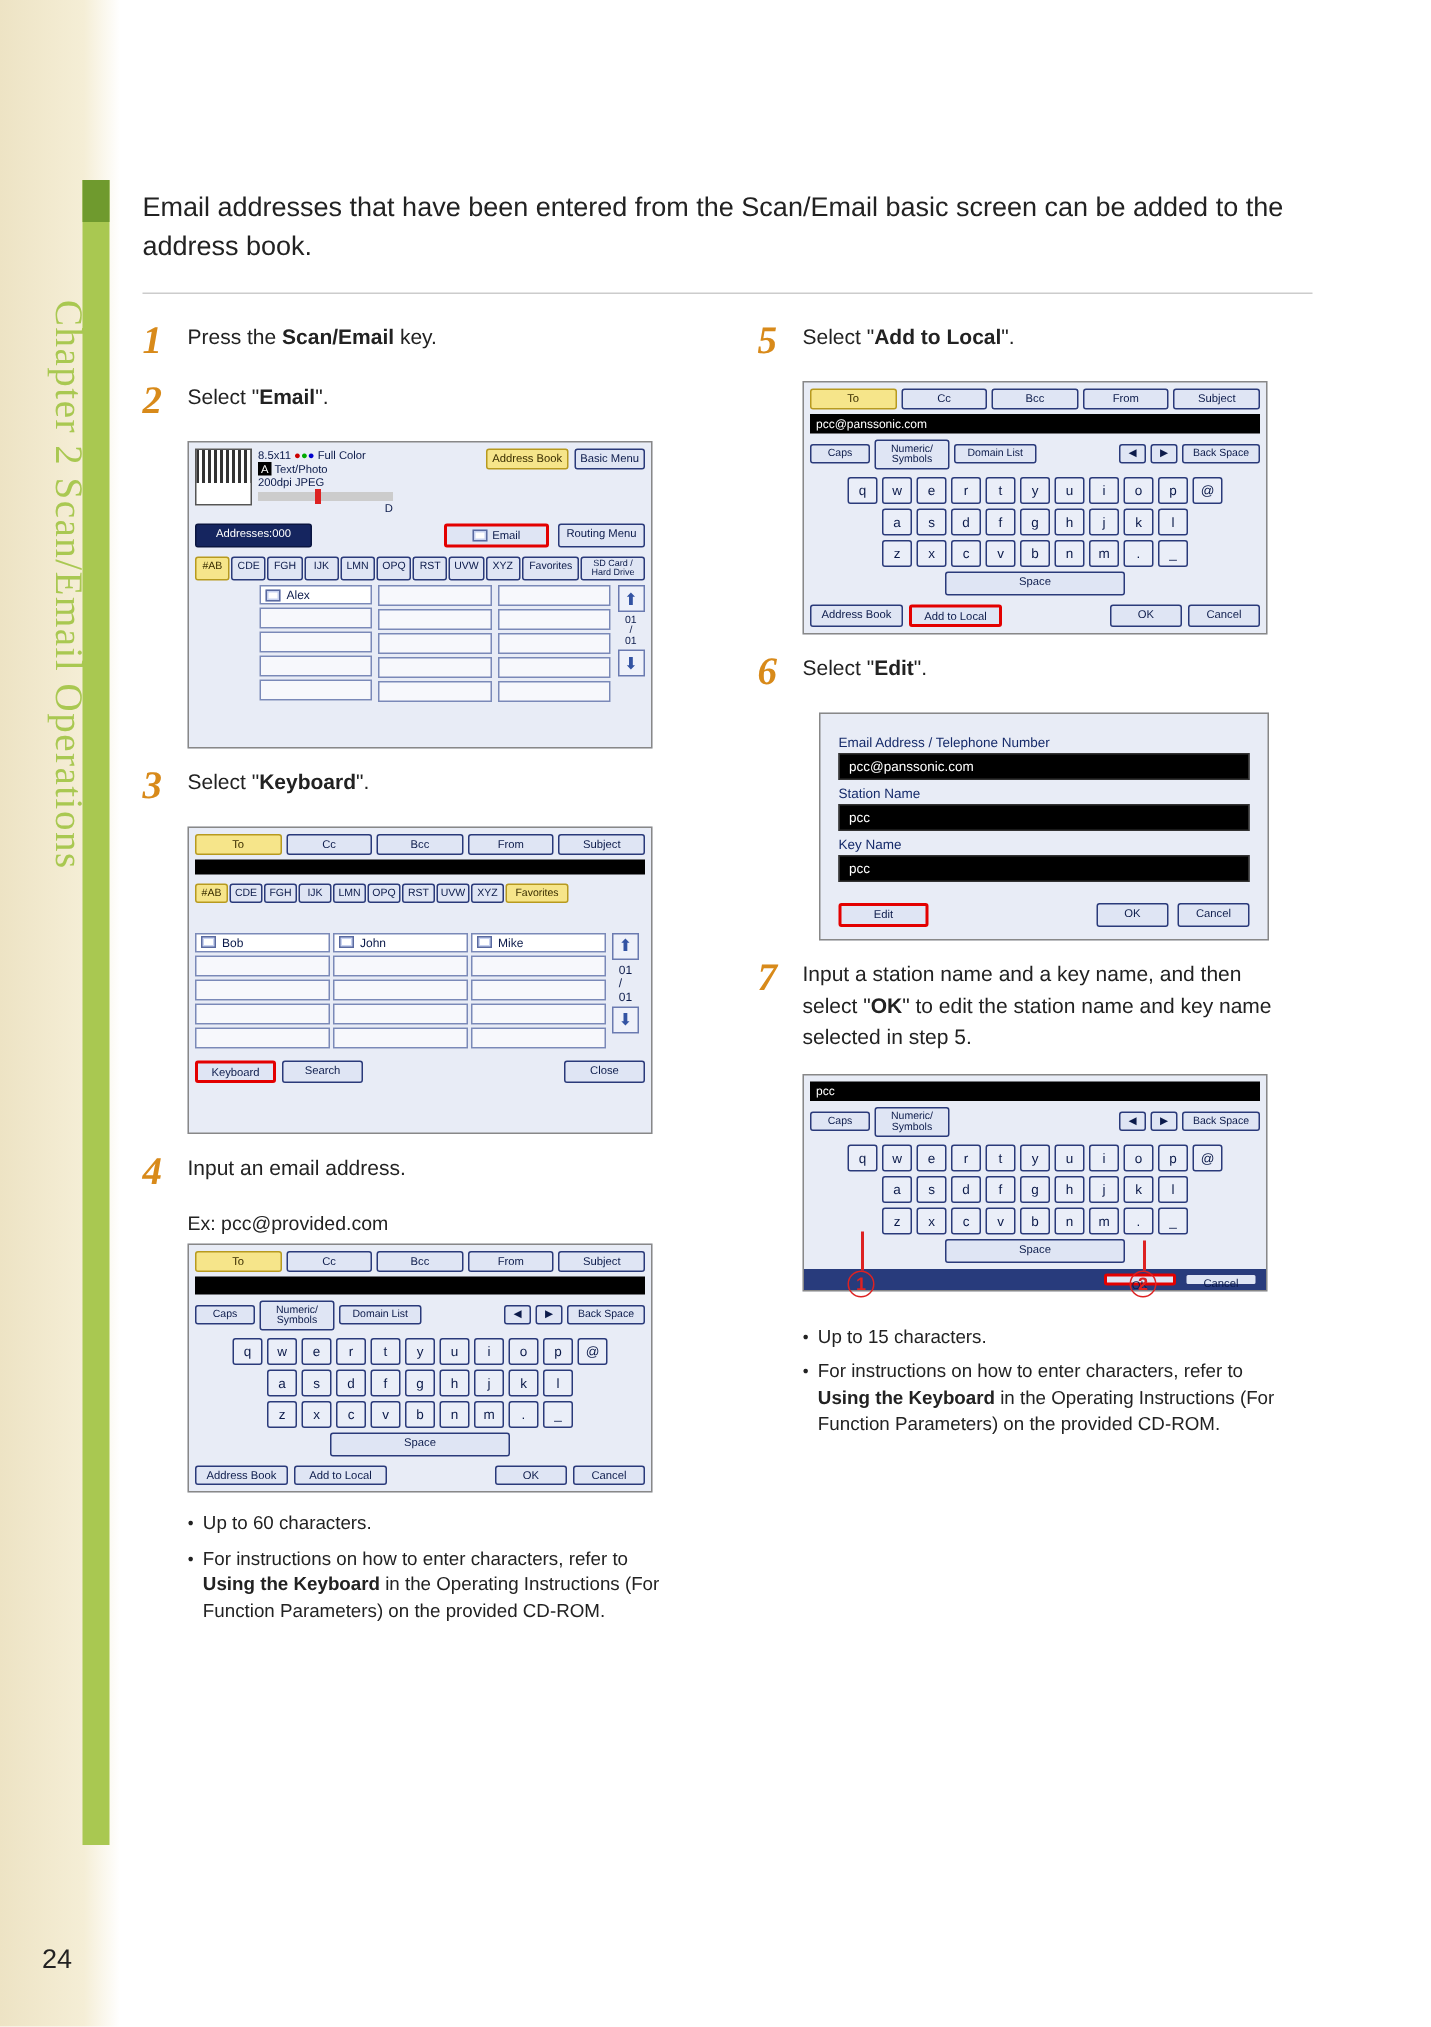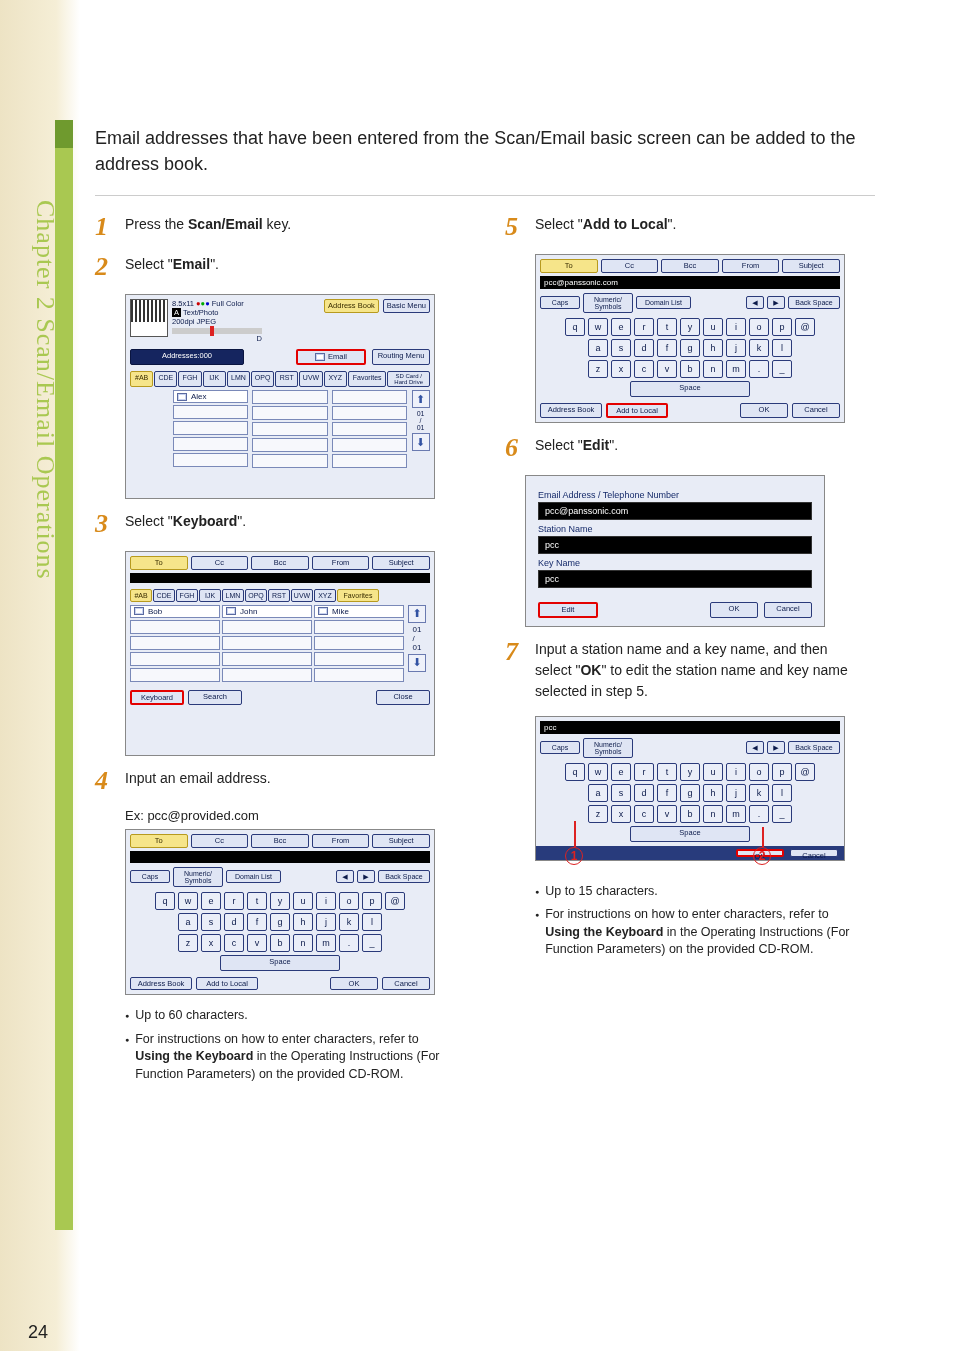--- a/index.html
+++ b/index.html
@@ -82,21 +82,21 @@
     line-height: 1;
   }
   .step-body { flex: 1; font-size: 14px; line-height: 1.5; color: #222; }
   .step-body b { font-weight: 700; }
   .bullets { margin-top: 8px; padding-left: 0; }
   .bullet { display: flex; font-size: 12.5px; line-height: 1.4; margin-bottom: 6px; color: #222; }
   .bullet::before { content: "●"; font-size: 7px; margin-right: 6px; margin-top: 4px; color: #222; }
   .sub-caption { font-size: 13px; color: #222; margin: 6px 0 6px 30px; }
   .page-num {
     position: absolute;
-    left: 28px; bottom: 8px;
+    left: 28px; bottom: 34px;
     font-size: 18px;
     color: #222;
   }
 
   
   .shot {
     margin: 6px 0 12px 30px;
     border: 1px solid #888;
     background: #e8ecf6;
     font-size: 8px;
@@ -142,42 +142,42 @@
   .shotA .scrollcol { width:22px; display:flex; flex-direction:column; gap:2px; align-items:center; }
   .shotA .frac { font-size:7px; line-height:1; text-align:center; }
 
   
   .shotB { width: 310px; height: 205px; padding:4px; }
   .shotB .tabs-top { display:flex; gap:3px; }
   .shotB .tabs-top .btn { flex:1; }
   .shotB .filter-tabs { display:flex; gap:1px; margin-top:6px; }
   .shotB .filter-tabs .btn { width:22px; padding:2px 0; font-size:7px;}
   .shotB .filter-tabs .fav { width:42px; }
-  .shotB .three-col { display:flex; gap:2px; margin-top:3px;}
+  .shotB .three-col { display:flex; gap:2px; margin-top:20px;}
   .shotB .three-col .c { width:90px; }
   .shotB .name-cell { border:1px solid #7a89b8; background:#fff; font-size:8px; padding:1px 3px; display:flex; gap:4px; align-items:center; margin-bottom:2px;}
   .shotB .scrollcol { width:22px; display:flex; flex-direction:column; gap:2px; align-items:center; }
   .shotB .bottom { display:flex; gap:4px; margin-top:6px; }
   .shotB .bottom .spacer { flex:1; }
 
   
   .shotC { width: 310px; padding:4px; }
   .shotC .tabs-top { display:flex; gap:3px; }
   .shotC .tabs-top .btn { flex:1; }
   .shotC .ctrls { display:flex; gap:3px; margin-top:4px; align-items:center; }
   .shotC .ctrls .btn { font-size:7px; }
   .shotC .kb { margin-top:5px; }
   .shotC .krow { display:flex; gap:3px; justify-content:center; margin-bottom:3px;}
   .shotC .key { width:20px; height:18px; border:1px solid #2a3a7a; border-radius:2px; background:#eaeef8; display:flex; align-items:center; justify-content:center; font-size:9px; color:#0b1a4a;}
   .shotC .space { width:120px; height:16px; }
   .shotC .bottom { display:flex; gap:4px; margin-top:6px; }
   .shotC .bottom .spacer { flex:1; }
 
   
-  .shotE { width: 300px; padding:10px 12px 8px 12px; background:#e8ecf6; margin-left:20px;}
+  .shotE { width: 300px; padding:10px 12px 8px 12px; background:#e8ecf6; margin-left:41px;}
   .shotE .lbl { font-size:9px; color:#152a6a; margin:4px 0 2px 0;}
   .shotE .fld { background:#000; color:#fff; font-size:9px; padding:3px 6px; border:1px solid #333;}
   .shotE .bottom { display:flex; gap:6px; margin-top:14px; }
   .shotE .bottom .spacer { flex:1; }
 
   
   .shotF-wrap { position:relative; width:340px; margin-left:30px; }
   .circ { position:absolute; width:18px; height:18px; border:1.5px solid #d22; border-radius:50%; color:#d22; font-size:12px; display:flex; align-items:center; justify-content:center; font-weight:700; }
   .circ1 { left: 30px; bottom:-4px; }
   .circ2 { left: 218px; bottom:-4px; }
@@ -232,21 +232,21 @@
                   </div>
                 <div style="text-align:right;">D</div>
               </div>
             </div>
             <div class="rightbtns">
               <div class="btn btn-y">Address Book</div>
               <div class="btn">Basic Menu</div>
             </div>
           </div>
           <div class="addr-row">
-            <div class="btn btn-d" style="width:114px;">Addresses:000</div>
+            <div class="btn btn-d" style="width:78px;">Addresses:000</div>
             <div style="flex:1;"></div>
             <div class="btn red-box" style="width:70px; display:flex; gap:3px; align-items:center; justify-content:center;">
                 <span class="mini-icon"></span>
                 <span>Email</span>
               </div>
             <div class="btn" style="width:58px;">Routing Menu</div>
           </div>
           <div class="tabs">
             <div class="btn btn-y">#AB</div>
             <div class="btn">CDE</div>

